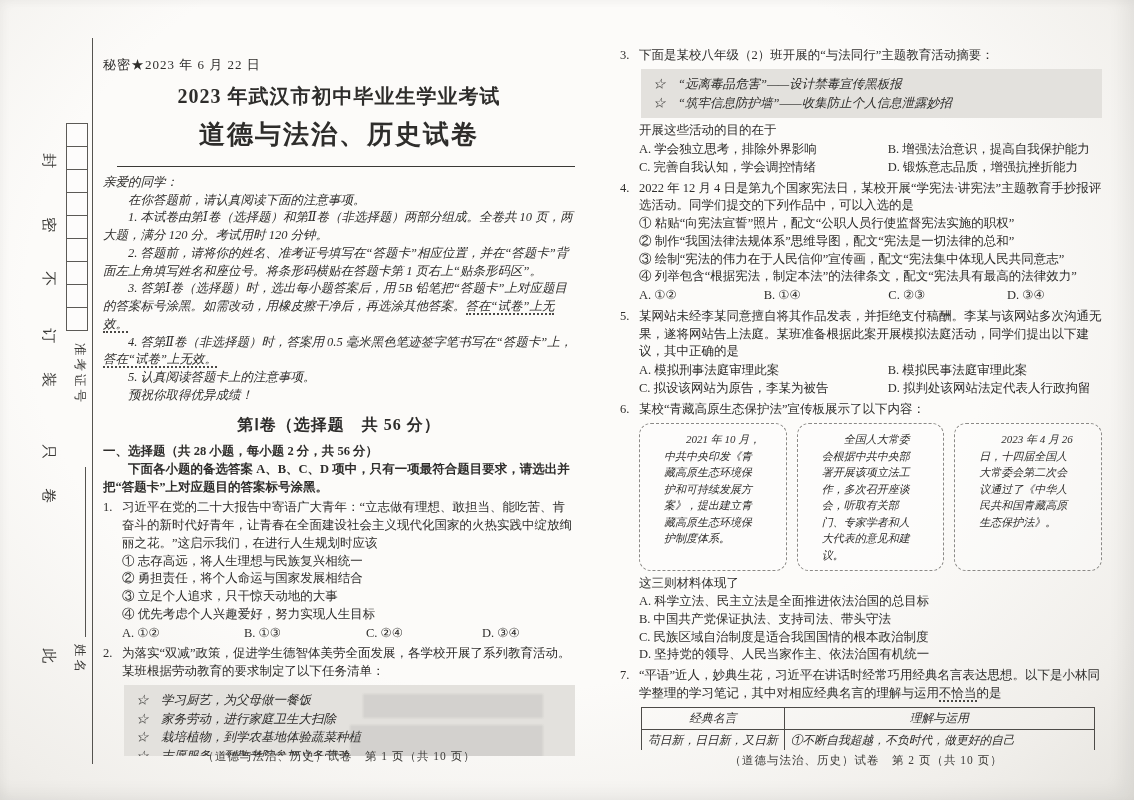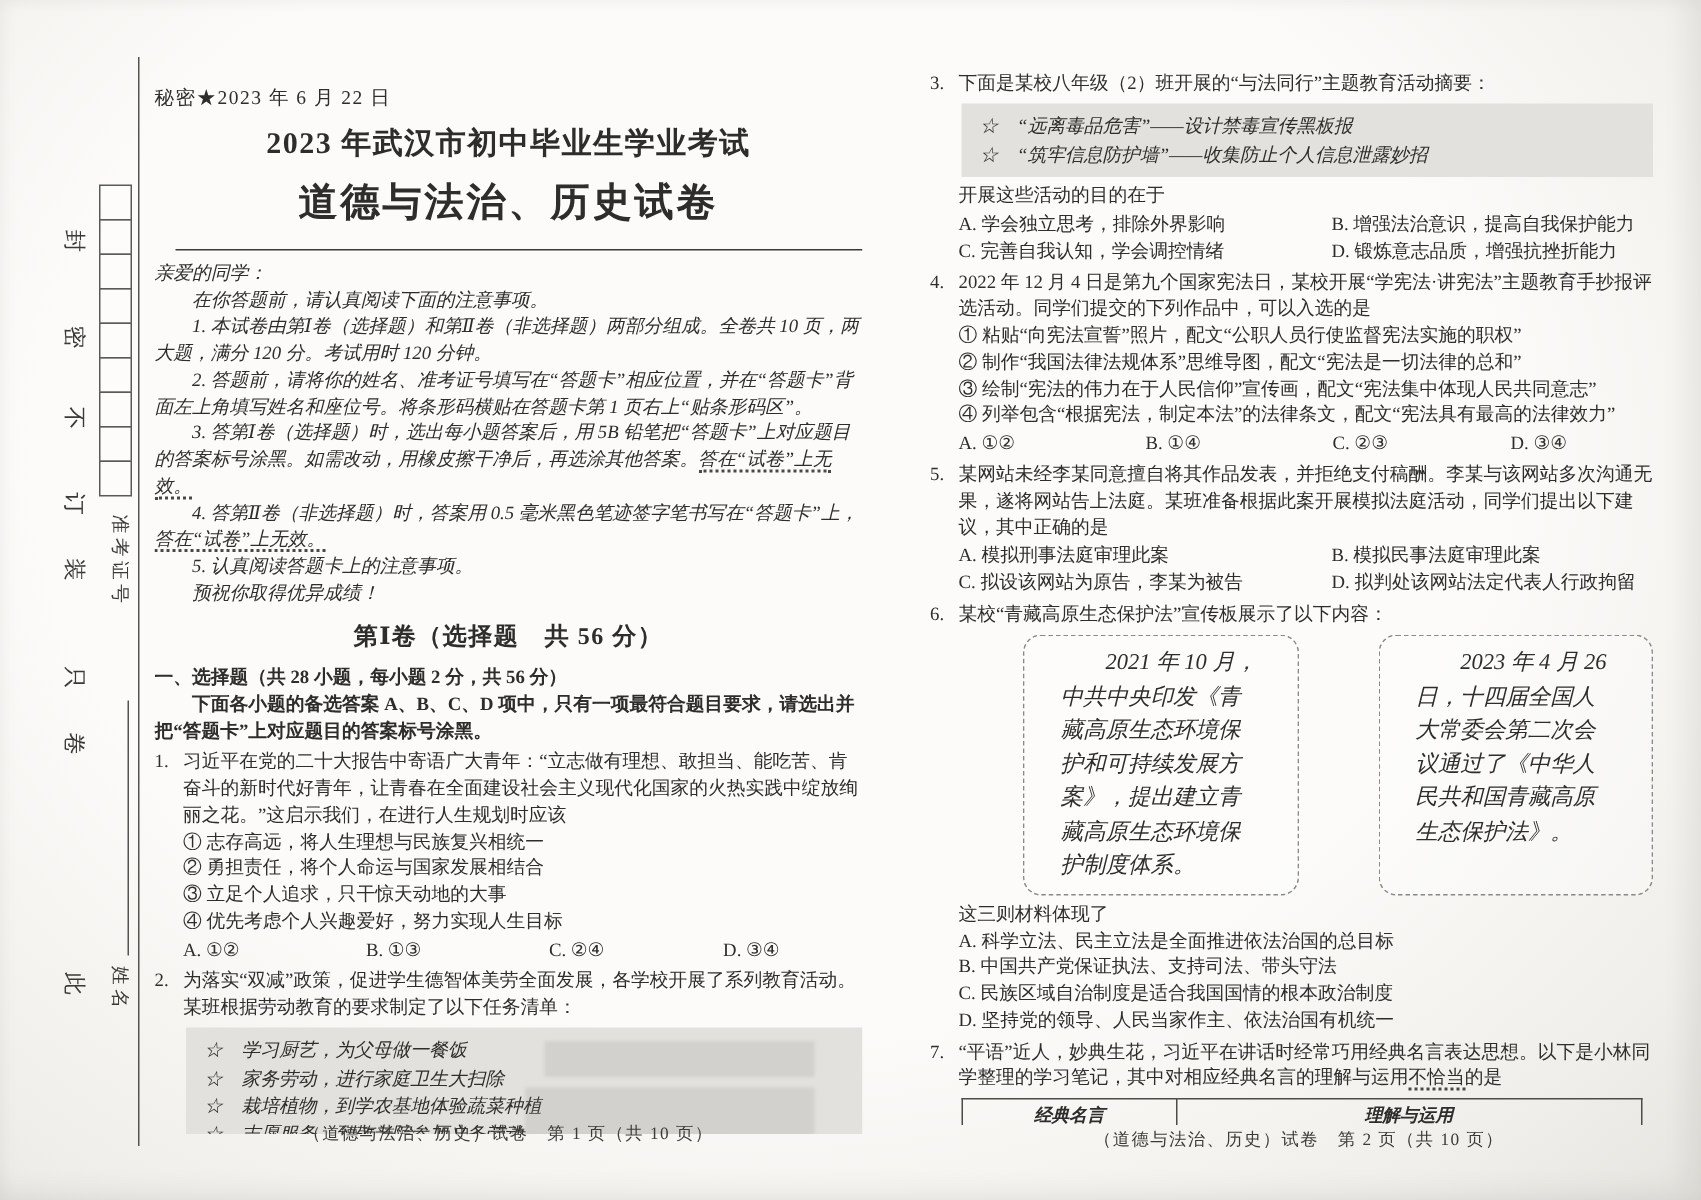--- a/index.html
+++ b/index.html
@@ -32,43 +32,43 @@
   .title1{text-align:center;font-size:20px;font-weight:bold;letter-spacing:1px;margin-top:8px;}
   .title2{text-align:center;font-size:26px;font-weight:bold;letter-spacing:2px;margin-top:6px;}
   .rule{border:none;border-top:1.6px solid #3a3936;margin:12px 0 7px 14px;}
   
   .kai{font-style:italic;}
   .greeting{margin-top:2px;}
   .indent{text-indent:2em;}
   .notice{margin:0;}
   .emph{border-bottom:2px dotted #4a4946;}
   
-  .section-title{text-align:center;font-size:16px;font-weight:bold;margin:9px 0 7px;letter-spacing:1px;}
+  .section-title{text-align:center;font-size:16px;font-weight:bold;margin:9px 0 7px;letter-spacing:1px;font-family:Liberation Serif, serif;}
   .sec-note{font-weight:bold;margin:0;}
   
   .q{position:relative;padding-left:19px;margin:3px 0 2px;}
   .q-num{position:absolute;left:0;top:0;}
   .subitem{margin:0;}
   .opts4{display:grid;grid-template-columns:1.05fr 1.05fr 1fr 0.8fr;margin:1px 0 0 0;}
   .opts2{display:grid;grid-template-columns:1.16fr 1fr;margin:1px 0 0 0;}
   .optline{margin:0;}
   
   .starbox{position:relative;background:#e3e1dd;padding:6px 10px 6px 12px;margin:4px 0 4px 2px;
     font-style:italic;line-height:1.5;}
   .starbox p{margin:0;}
   .ghost{position:absolute;background:rgba(130,130,128,0.16);filter:blur(1px);}
   .g1{right:7%;top:10%;width:40%;height:28%;}
   .g2{right:7%;top:46%;width:43%;height:40%;}
   
   .boxes{display:flex;gap:10px;margin:5px 0 4px 0;}
   .dashbox{flex:1;border:1.6px dashed #8b8986;border-radius:12px;padding:7px 24px;
-    font-size:15px;line-height:1.5;font-style:italic;text-indent:2em;background:rgba(255,255,255,0.35);margin-left:43px;}
+    font-size:11px;line-height:1.5;font-style:italic;text-indent:2em;background:rgba(255,255,255,0.35);}
   
   table.qtable{border-collapse:collapse;width:98%;margin:4px 0 3px 2px;font-size:11.8px;line-height:1.45;}
-  .qtable th,.qtable td{border:1px solid #4d4b48;padding:2px 6px;font-style:italic;font-weight:bold;margin-top:28px;}
+  .qtable th,.qtable td{border:1px solid #4d4b48;padding:2px 6px;font-style:italic;font-weight:normal;margin-top:28px;}
   .qtable th{text-align:center;}
   .qtable td.quote{width:30%;text-align:left;white-space:nowrap;}
 </style>
 </head>
 <body>
 
 <div class="canvas">
 
   <div class="binding-line"></div>
   <span class="seal-char" style="top:150px">封</span>
@@ -190,20 +190,21 @@
         <span class="optline">C. 拟设该网站为原告，李某为被告</span>
         <span class="optline">D. 拟判处该网站法定代表人行政拘留</span>
       </div>
     </div>
 
     <div class="q">
       <span class="q-num">6.</span>
       <span>某校“青藏高原生态保护法”宣传板展示了以下内容：</span>
       <div class="boxes">
         <div class="dashbox">2021 年 10 月，中共中央印发《青藏高原生态环境保护和可持续发展方案》，提出建立青藏高原生态环境保护制度体系。</div>
+        <div class="dashbox">全国人大常委会根据中共中央部署开展该项立法工作，多次召开座谈会，听取有关部门、专家学者和人大代表的意见和建议。</div>
         <div class="dashbox">2023 年 4 月 26 日，十四届全国人大常委会第二次会议通过了《中华人民共和国青藏高原生态保护法》。</div>
       </div>
       <p class="subitem">这三则材料体现了</p>
       <p class="optline">A. 科学立法、民主立法是全面推进依法治国的总目标</p>
       <p class="optline">B. 中国共产党保证执法、支持司法、带头守法</p>
       <p class="optline">C. 民族区域自治制度是适合我国国情的根本政治制度</p>
       <p class="optline">D. 坚持党的领导、人民当家作主、依法治国有机统一</p>
     </div>
 
     <div class="q">

